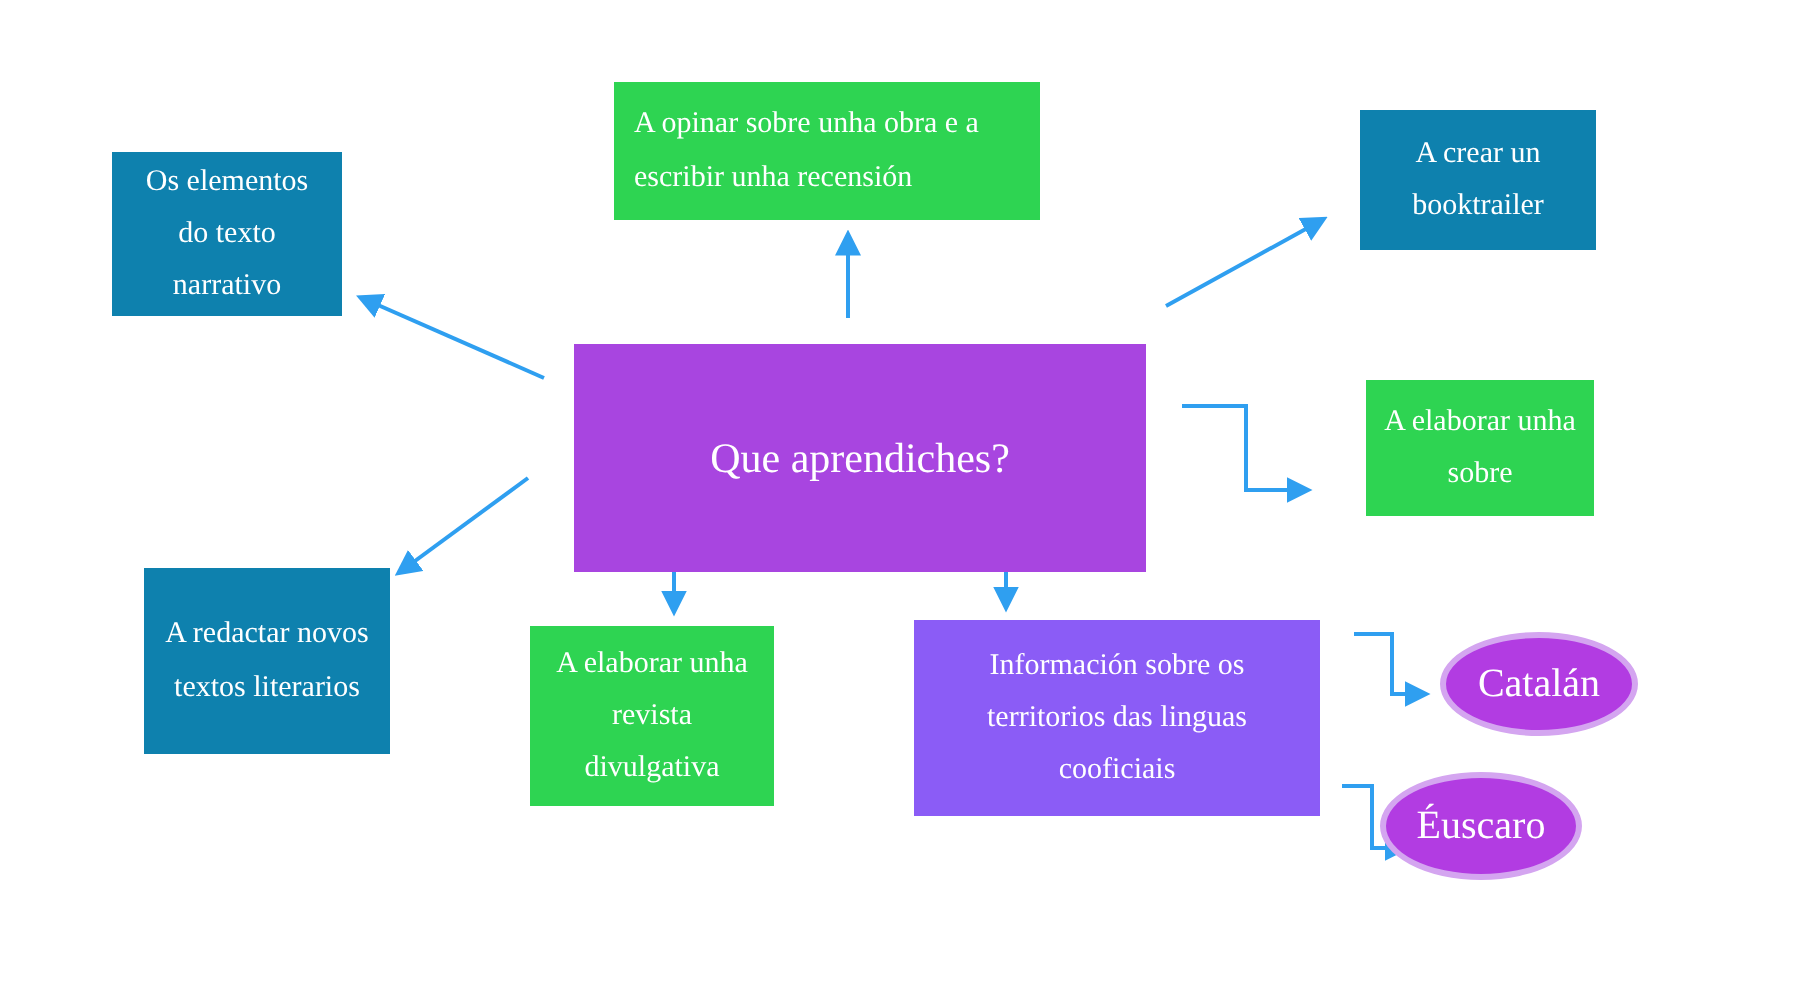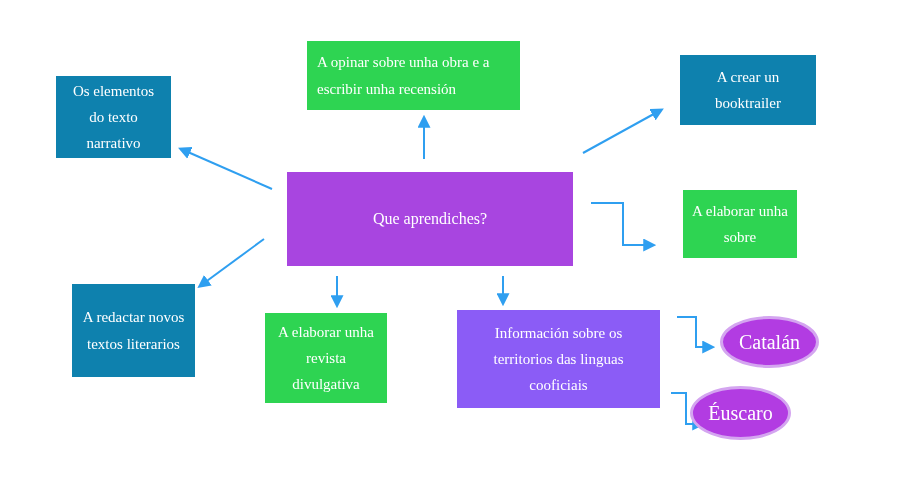--- a/index.html
+++ b/index.html
@@ -25,29 +25,29 @@
     text-align: center;
     color: #ffffff;
     font-size: 15px;
     line-height: 1.75;
     box-sizing: border-box;
     padding: 4px 8px;
   }
   .node.blue  { background: #0e81ae; }
   .node.green { background: #2ed452; }
   .node.center-node {
-    left: 287px; top: 172px; width: 286px; height: 94px;
+    left: 287px; top: 172px; width: 286px; height: 114px;
     background: #a845e0;
-    font-size: 16px;
+    font-size: 21px;
     text-align: right;
   }
   .node.n-elementos   { left: 56px;  top: 76px;  width: 115px; height: 82px; }
   .node.n-opinar      { left: 307px; top: 41px;  width: 213px; height: 69px;
                         text-align: left; justify-content: center; padding-left: 10px; }
-  .node.n-booktrailer { left: 680px; top: 55px;  width: 136px; height: 70px; font-family: Liberation Serif, serif; }
+  .node.n-booktrailer { left: 680px; top: 55px;  width: 118px; height: 70px; font-family: Liberation Serif, serif; }
   .node.n-carta       { left: 683px; top: 190px; width: 114px; height: 68px; }
   .node.n-redactar    { left: 72px;  top: 284px; width: 123px; height: 93px; }
   .node.n-revista     { left: 265px; top: 313px; width: 122px; height: 90px; }
   .node.n-informacion { left: 457px; top: 310px; width: 203px; height: 98px; }
   .node.ellipse {
     border-radius: 50%;
     background: #b23ce2;
     border: 3px solid #d4a5f0;
     font-size: 20px;
     line-height: 1.2;

